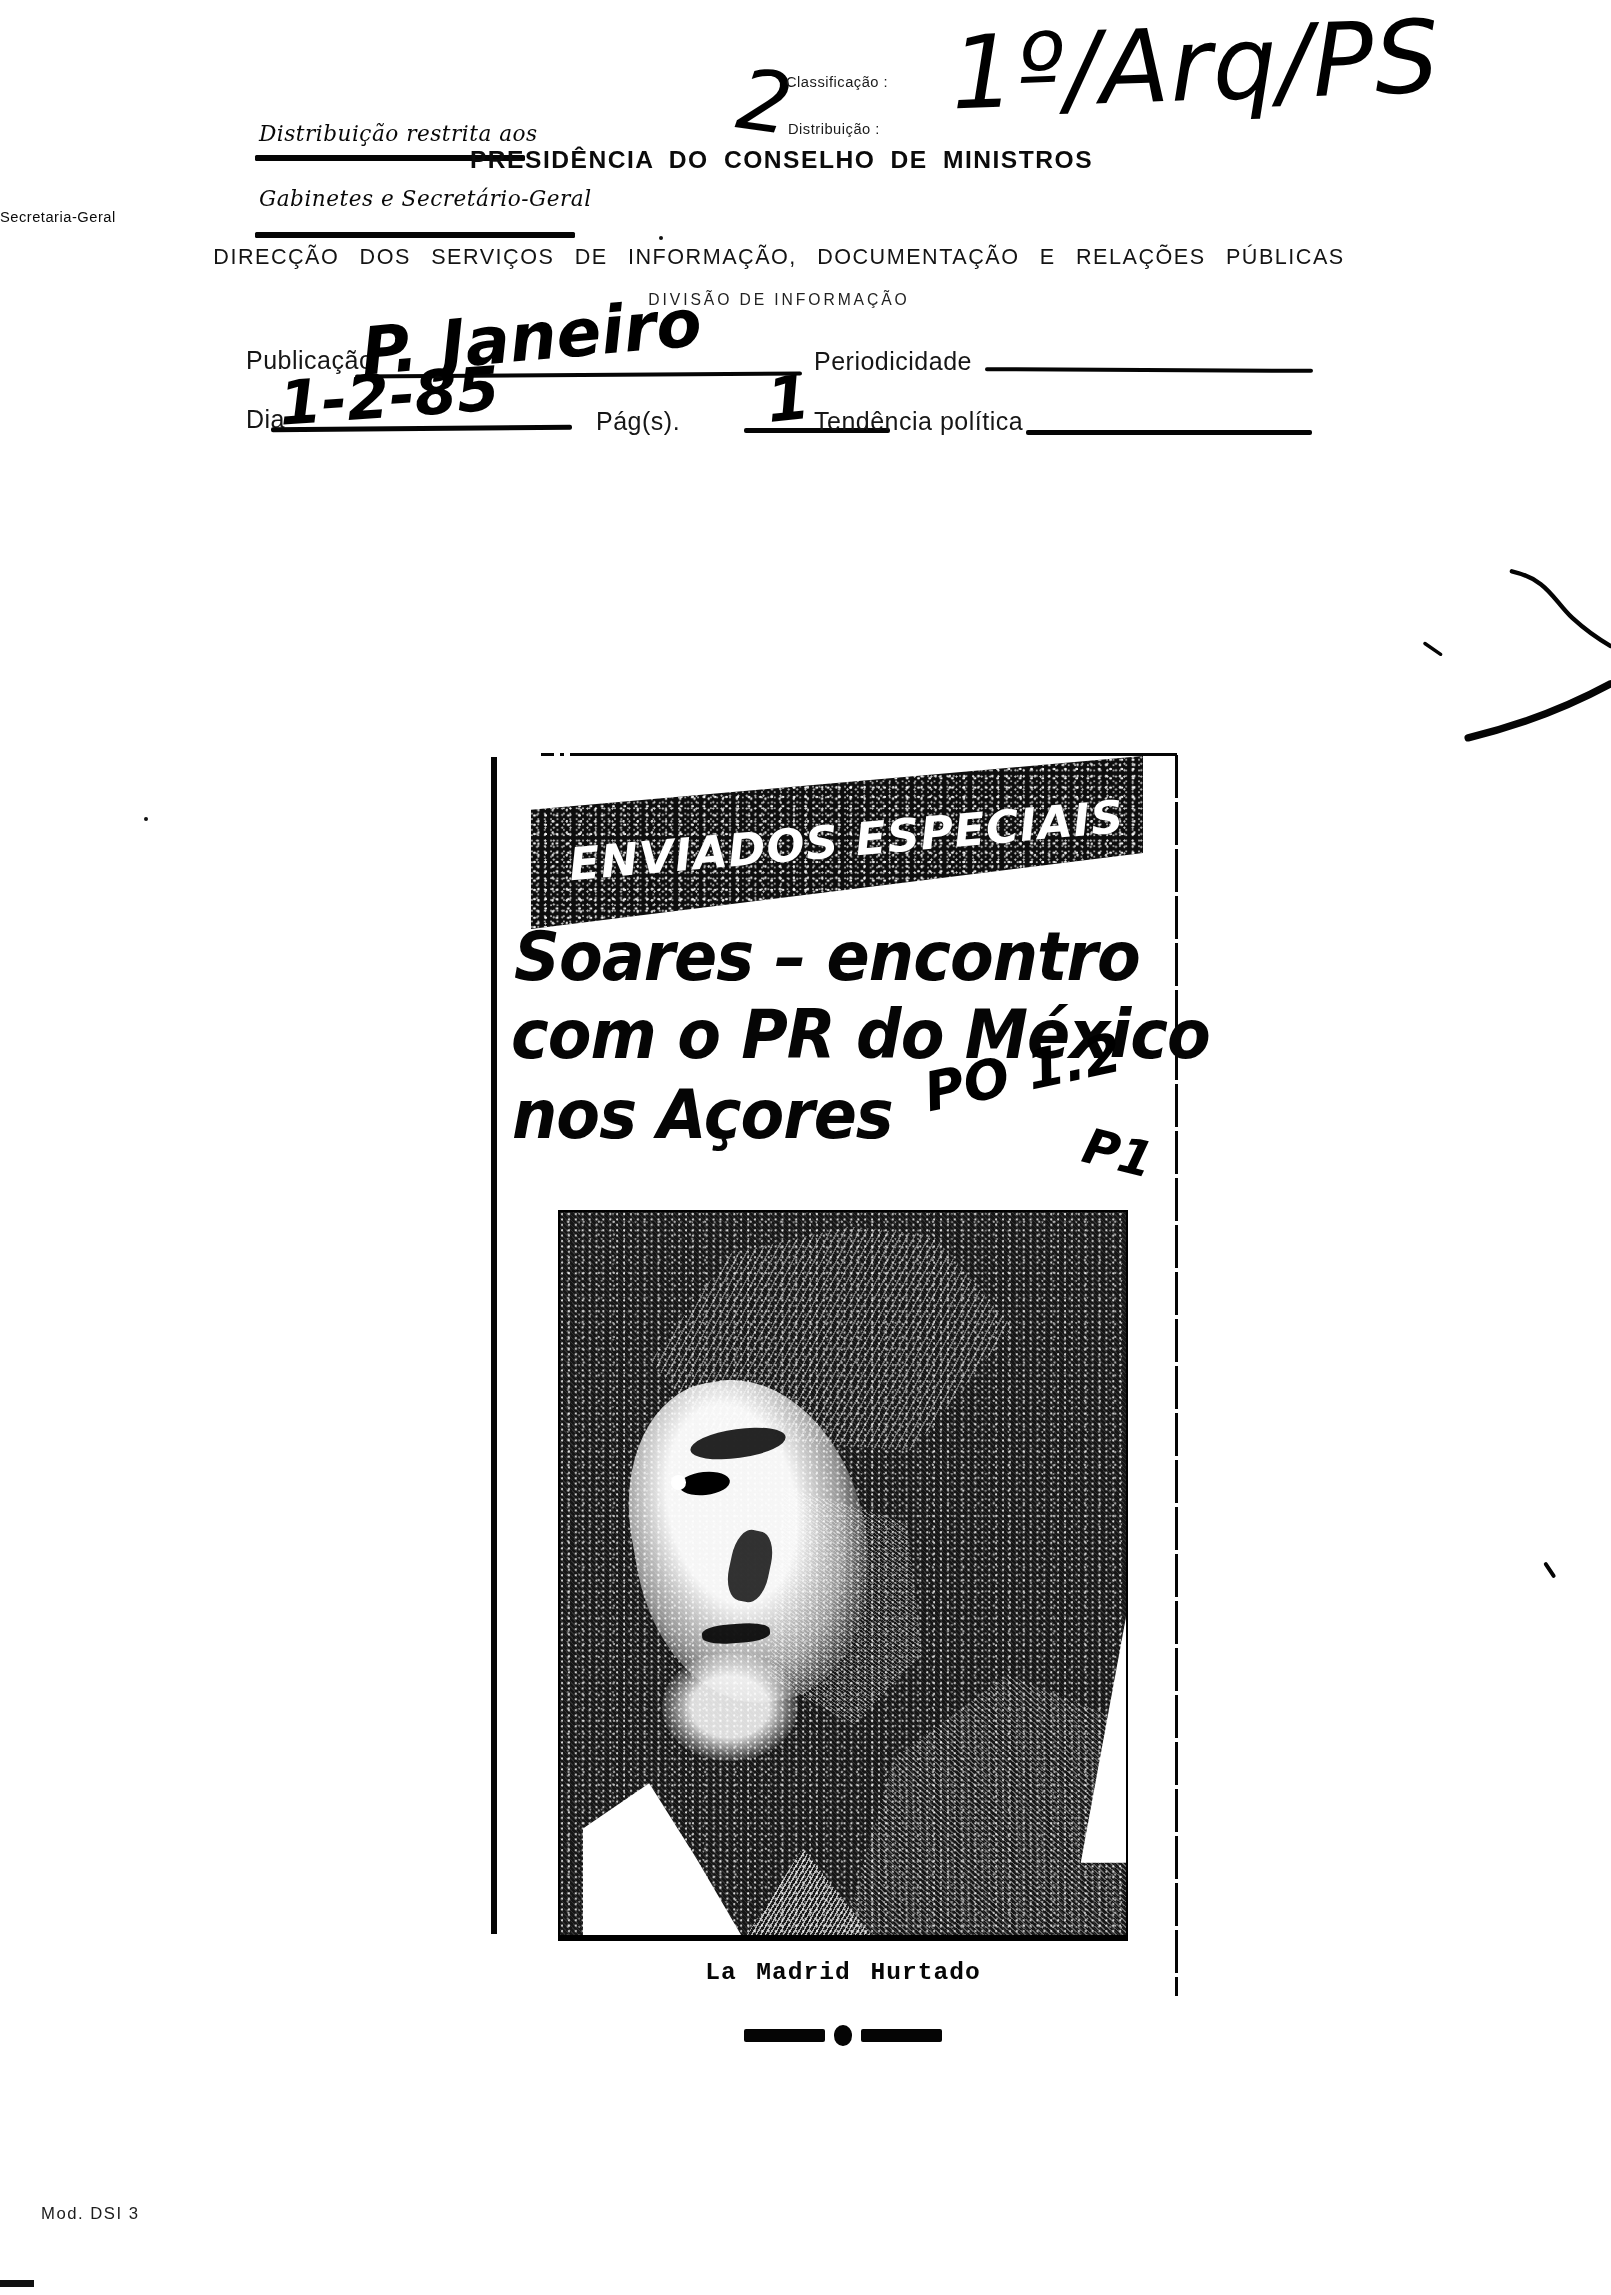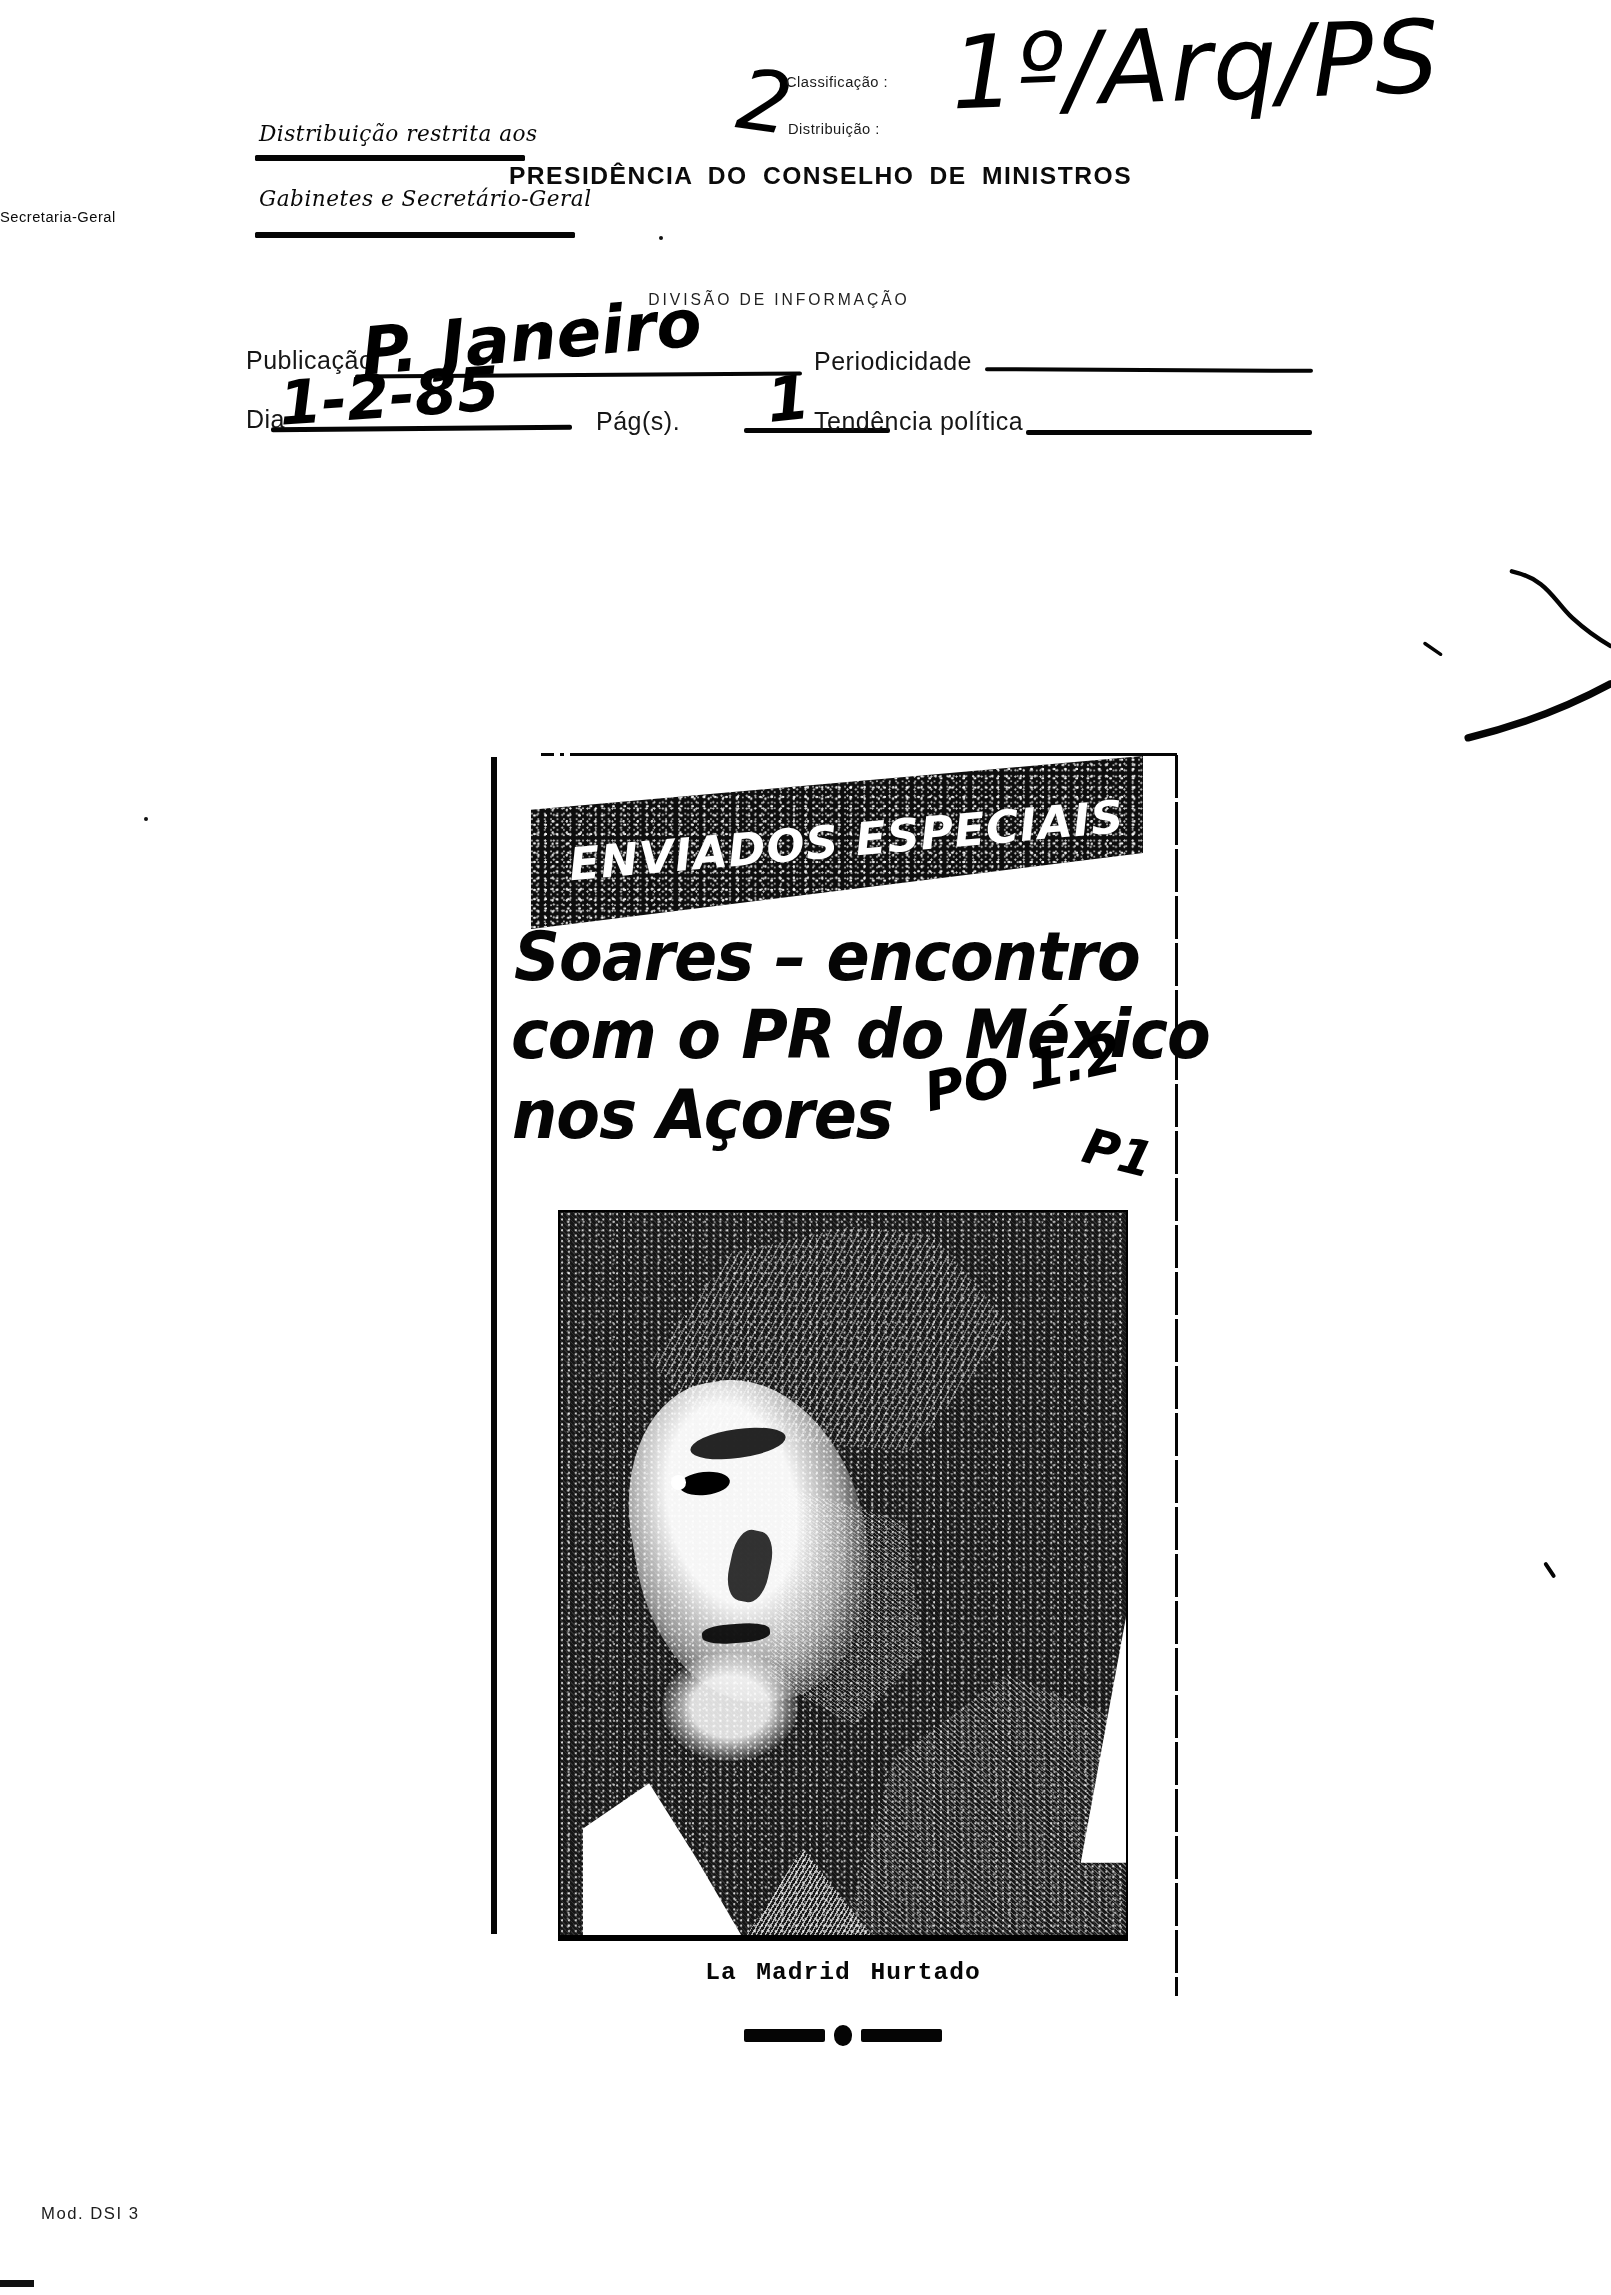--- a/index.html
+++ b/index.html
@@ -111,22 +111,23 @@
   <div class="abs dist-note" style="left:259px;top:121px;">Distribuição restrita aos</div>
   <div class="abs thick-rule" style="left:255px;top:155px;width:270px;height:5.9px;"></div>
   <div class="abs dist-note" style="left:259px;top:186px;">Gabinetes e Secretário-Geral</div>
   <div class="abs thick-rule" style="left:255px;top:232px;width:320px;height:5.9px;"></div>
 
   <div class="abs hand hand-2" style="left:738px;top:53px;">2</div>
   <div class="abs small-label" style="left:786px;top:74px;">Classificação :</div>
   <div class="abs small-label" style="left:788px;top:121px;">Distribuição :</div>
   <div class="abs hand hand-code" style="left:951px;top:5.9px;">1º/Arq/PS</div>
 
-  <div class="abs hdr-title" style="left:0;top:162px;width:1563px;padding-left:39px;">PRESIDÊNCIA DO CONSELHO DE MINISTROS</div>
+  <div class="abs hdr-title" style="left:0;top:146px;width:1563px;">PRESIDÊNCIA DO CONSELHO DE MINISTROS</div>
   <div class="abs hdr-sub" style="left:0;top:209px;width:1563px;">Secretaria-Geral</div>
+  <div class="abs hdr-dept" style="left:0;top:244px;width:1558px;">DIRECÇÃO DOS SERVIÇOS DE INFORMAÇÃO, DOCUMENTAÇÃO E RELAÇÕES PÚBLICAS</div>
   <div class="abs hdr-div" style="left:0;top:291px;width:1558px;">DIVISÃO DE INFORMAÇÃO</div>
 
   <div class="abs form-label" style="left:246px;top:346px;">Publicação</div>
   <div class="abs hand hand-pub" style="left:361px;top:299px;">P. Janeiro</div>
   <div class="abs field-rule" style="left:355px;top:373px;width:447px;transform:rotate(-0.4deg);"></div>
   <div class="abs form-label" style="left:814px;top:347px;">Periodicidade</div>
   <div class="abs field-rule" style="left:985px;top:368px;width:328px;transform:rotate(0.3deg);"></div>
 
   <div class="abs form-label" style="left:246px;top:405px;">Dia</div>
   <div class="abs hand hand-dia" style="left:279px;top:360px;">1-2-85</div>

